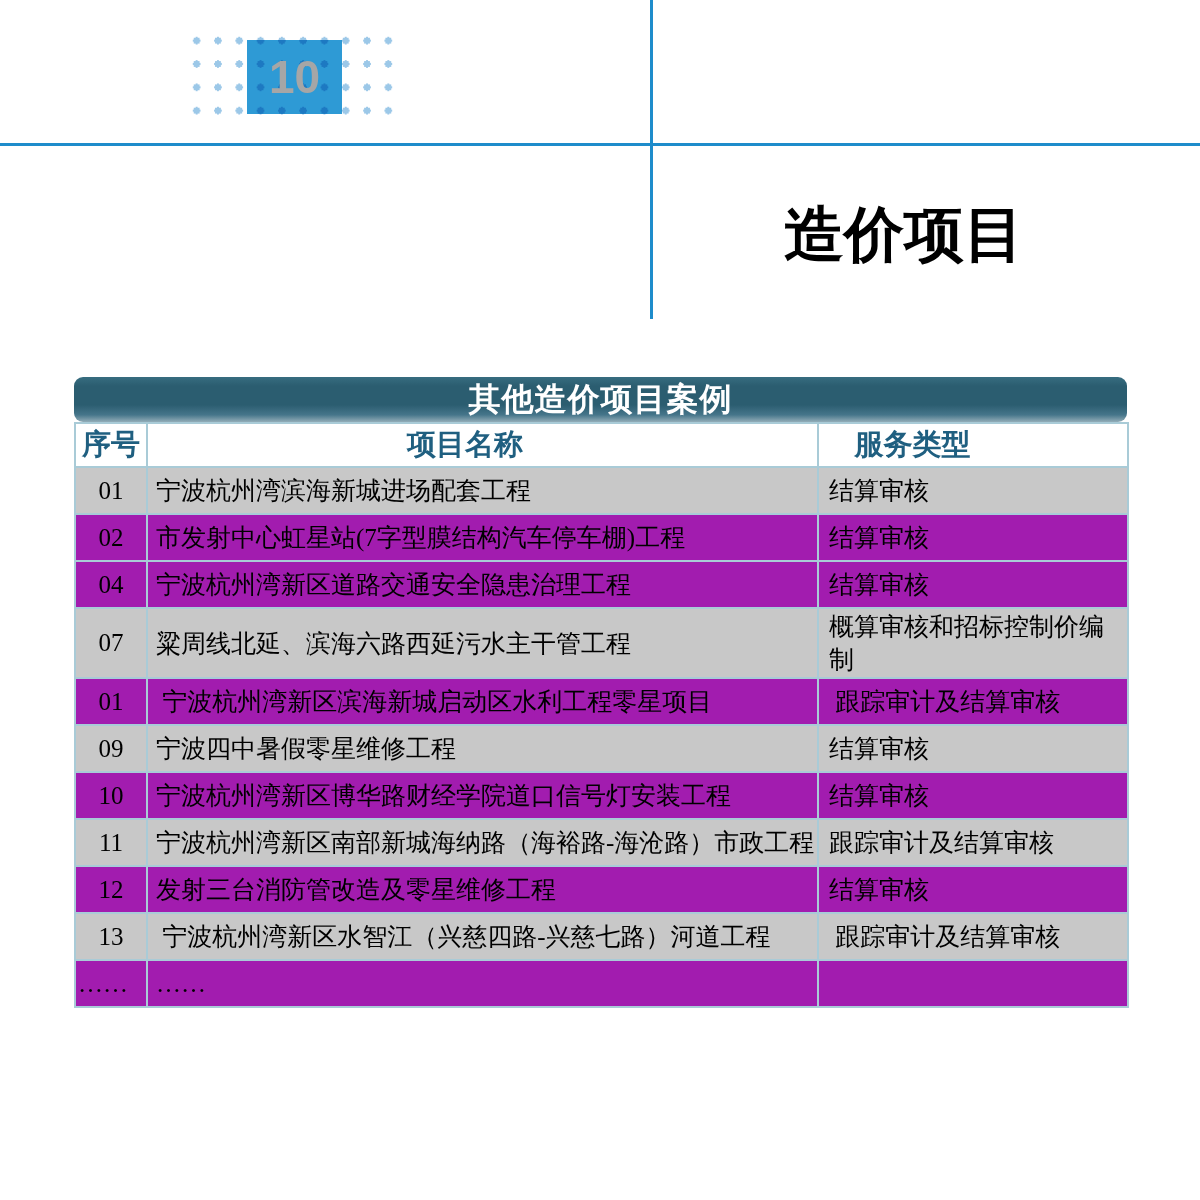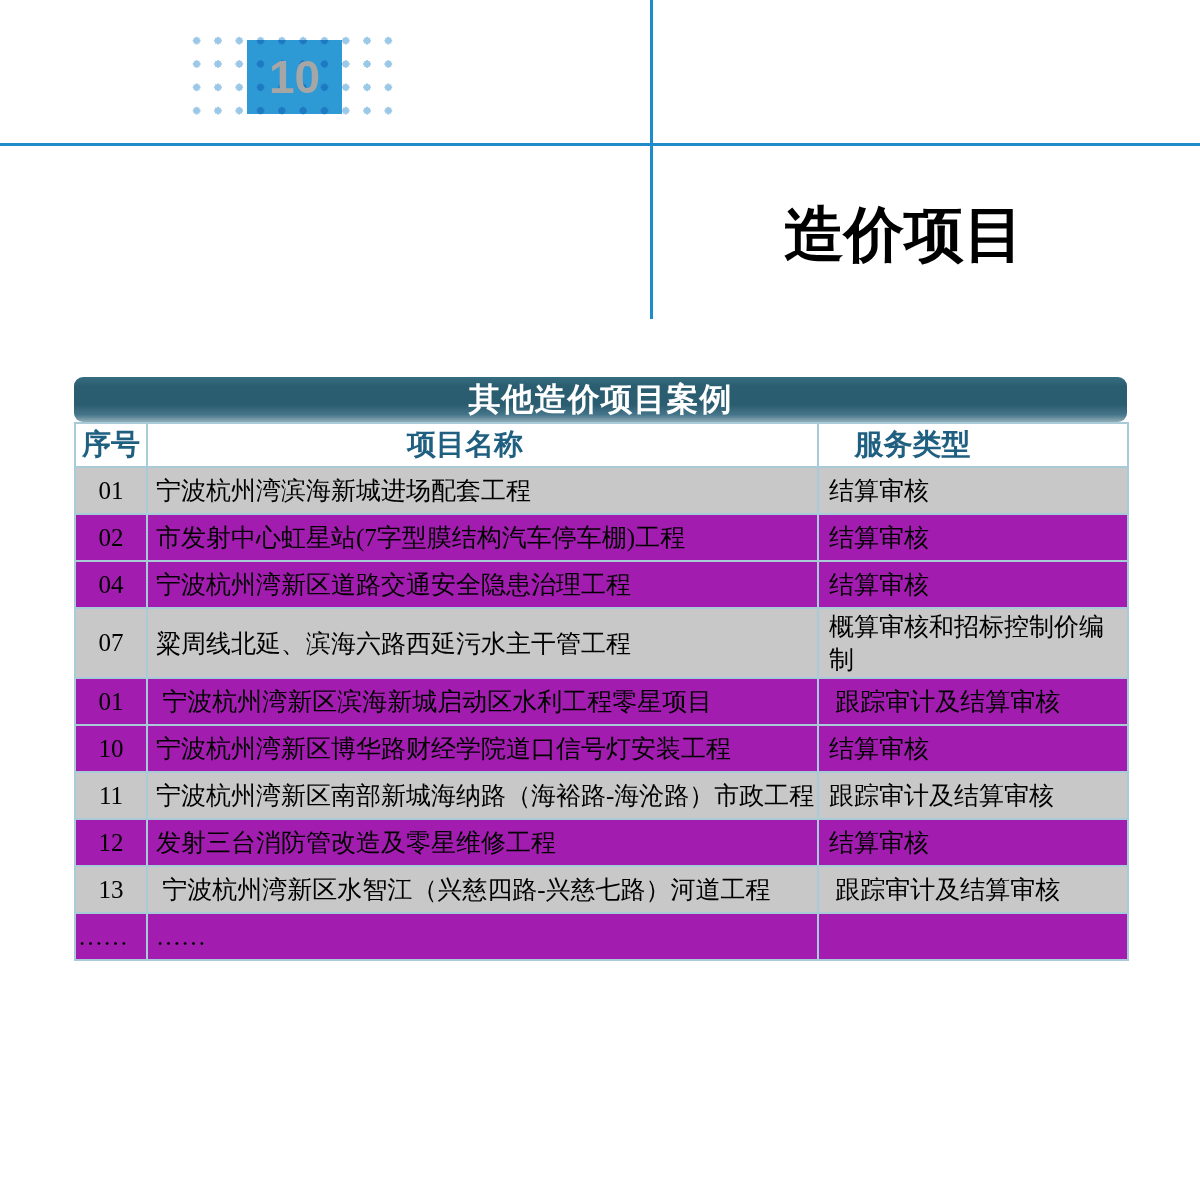--- a/index.html
+++ b/index.html
@@ -109,20 +109,25 @@
         <tr class="gray">
     <td class="no">07</td>
     <td class="name">粱周线北延、滨海六路西延污水主干管工程</td>
     <td class="service">概算审核和招标控制价编制</td>
   </tr>
         <tr class="white">
     <td class="no">01</td>
     <td class="name"> 宁波杭州湾新区滨海新城启动区水利工程零星项目</td>
     <td class="service"> 跟踪审计及结算审核</td>
   </tr>
+        <tr class="gray">
+    <td class="no">09</td>
+    <td class="name">宁波四中暑假零星维修工程</td>
+    <td class="service">结算审核</td>
+  </tr>
         <tr class="white">
     <td class="no">10</td>
     <td class="name">宁波杭州湾新区博华路财经学院道口信号灯安装工程</td>
     <td class="service">结算审核</td>
   </tr>
         <tr class="gray">
     <td class="no">11</td>
     <td class="name">宁波杭州湾新区南部新城海纳路（海裕路-海沧路）市政工程</td>
     <td class="service">跟踪审计及结算审核</td>
   </tr>

